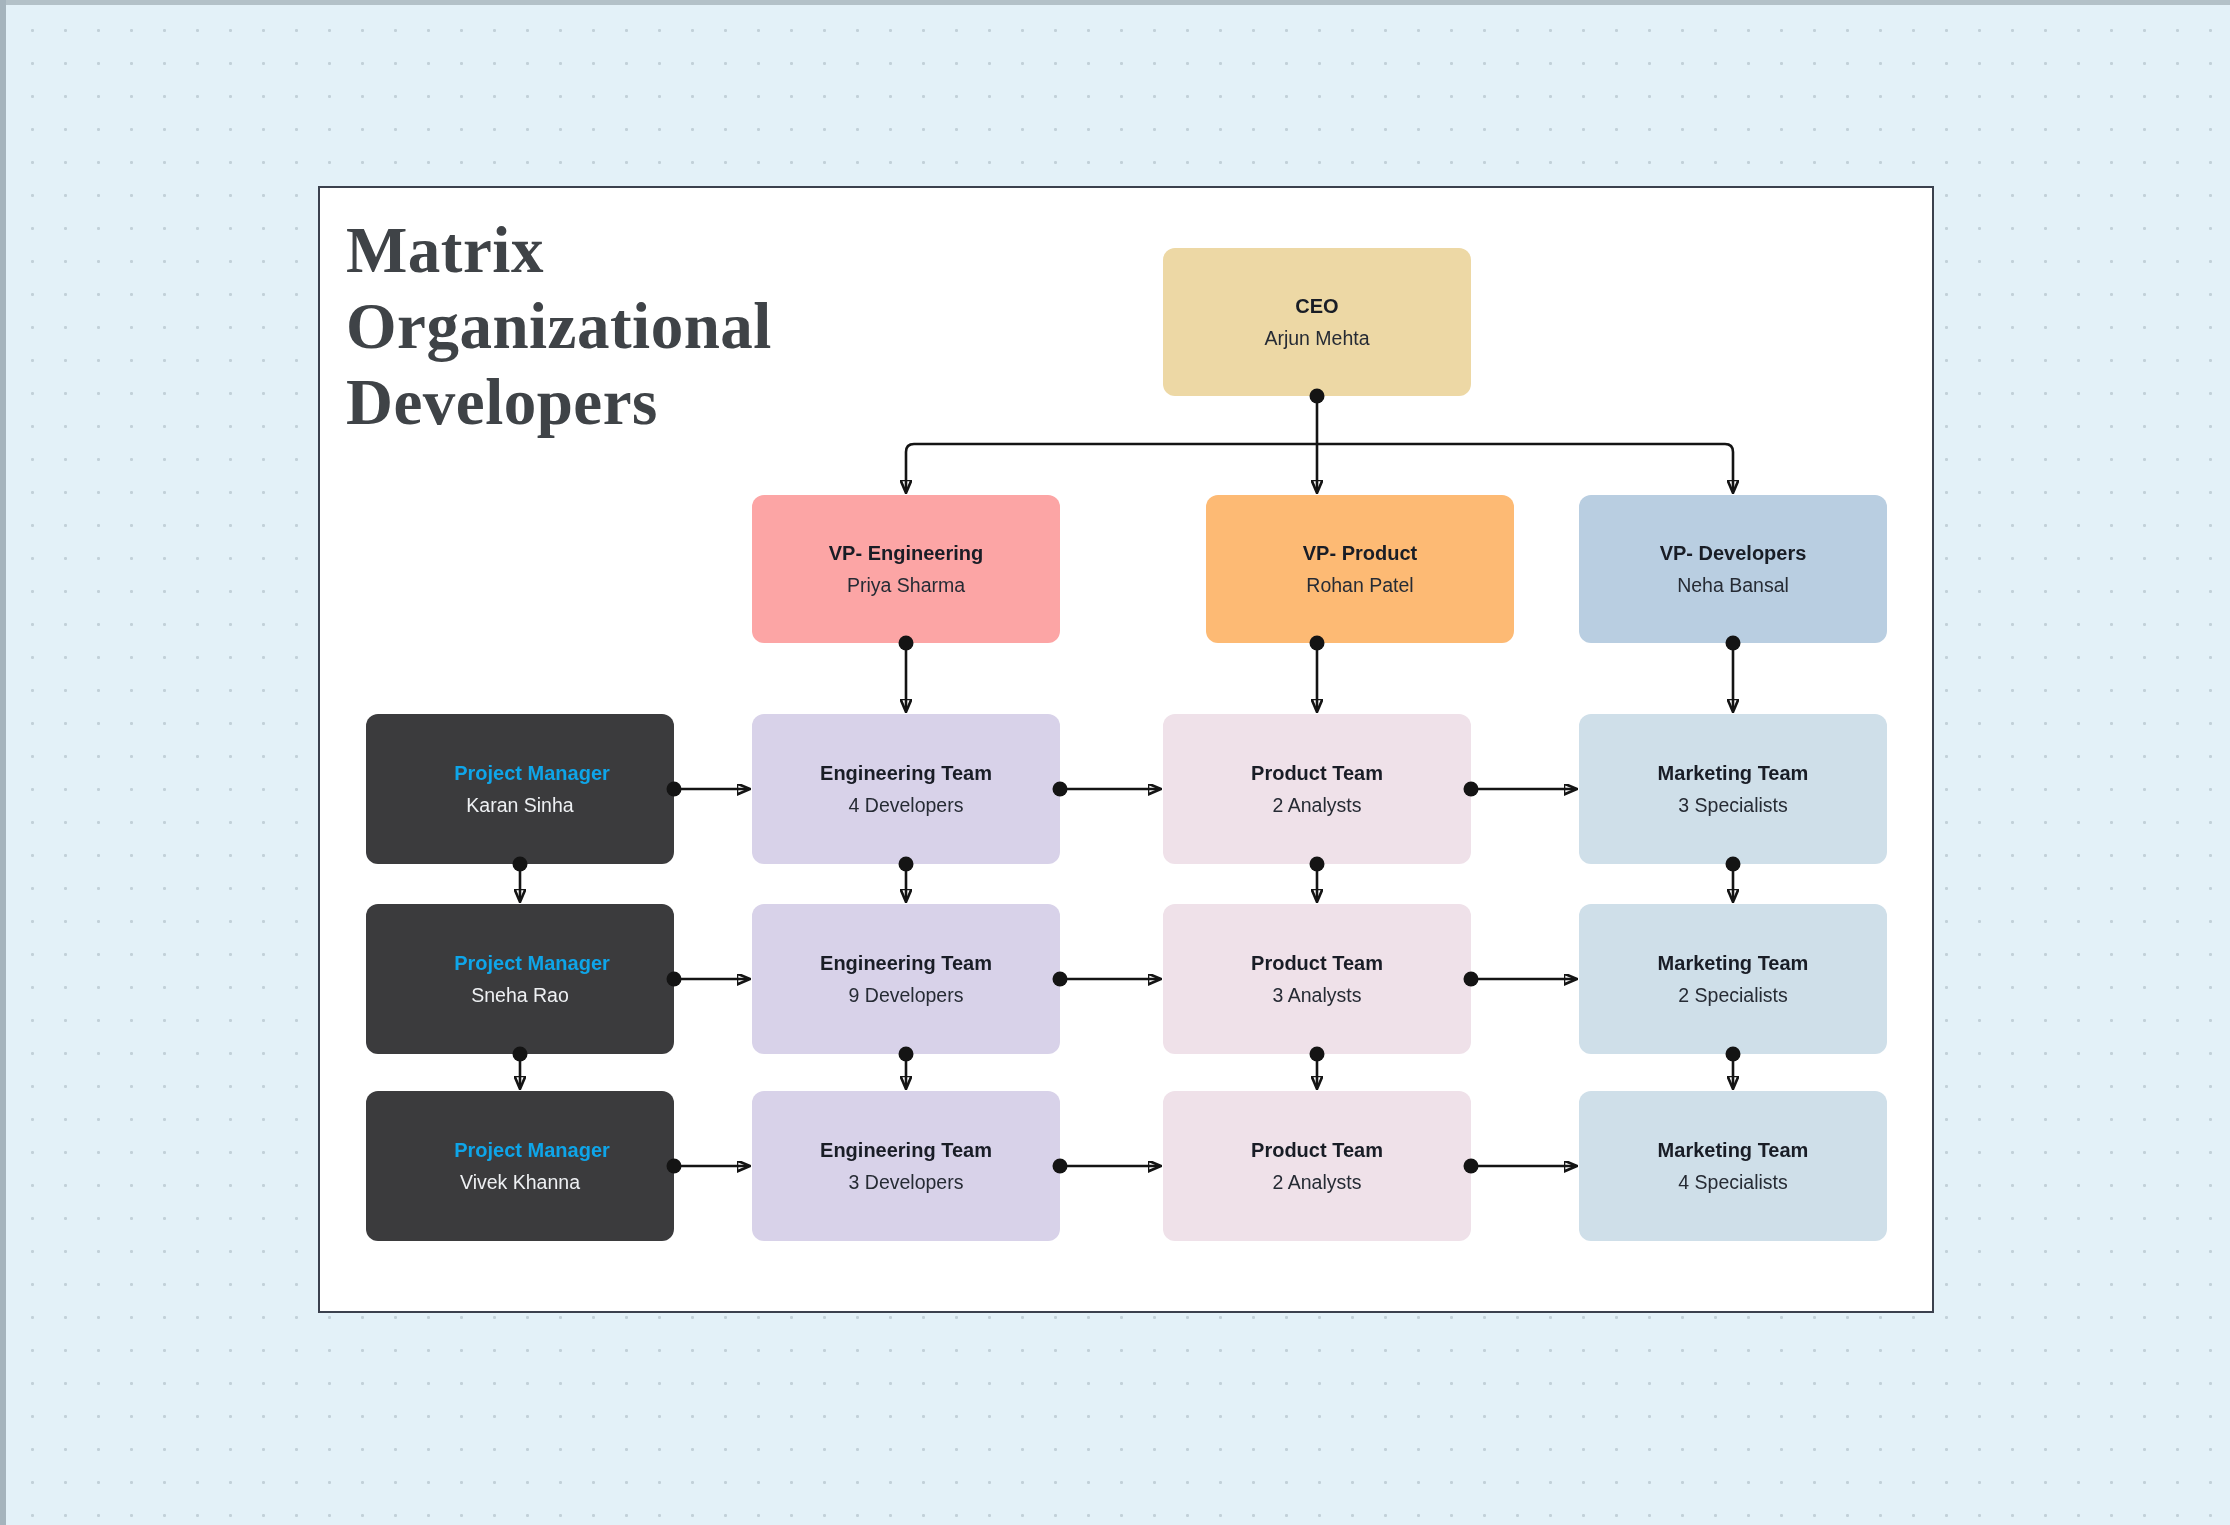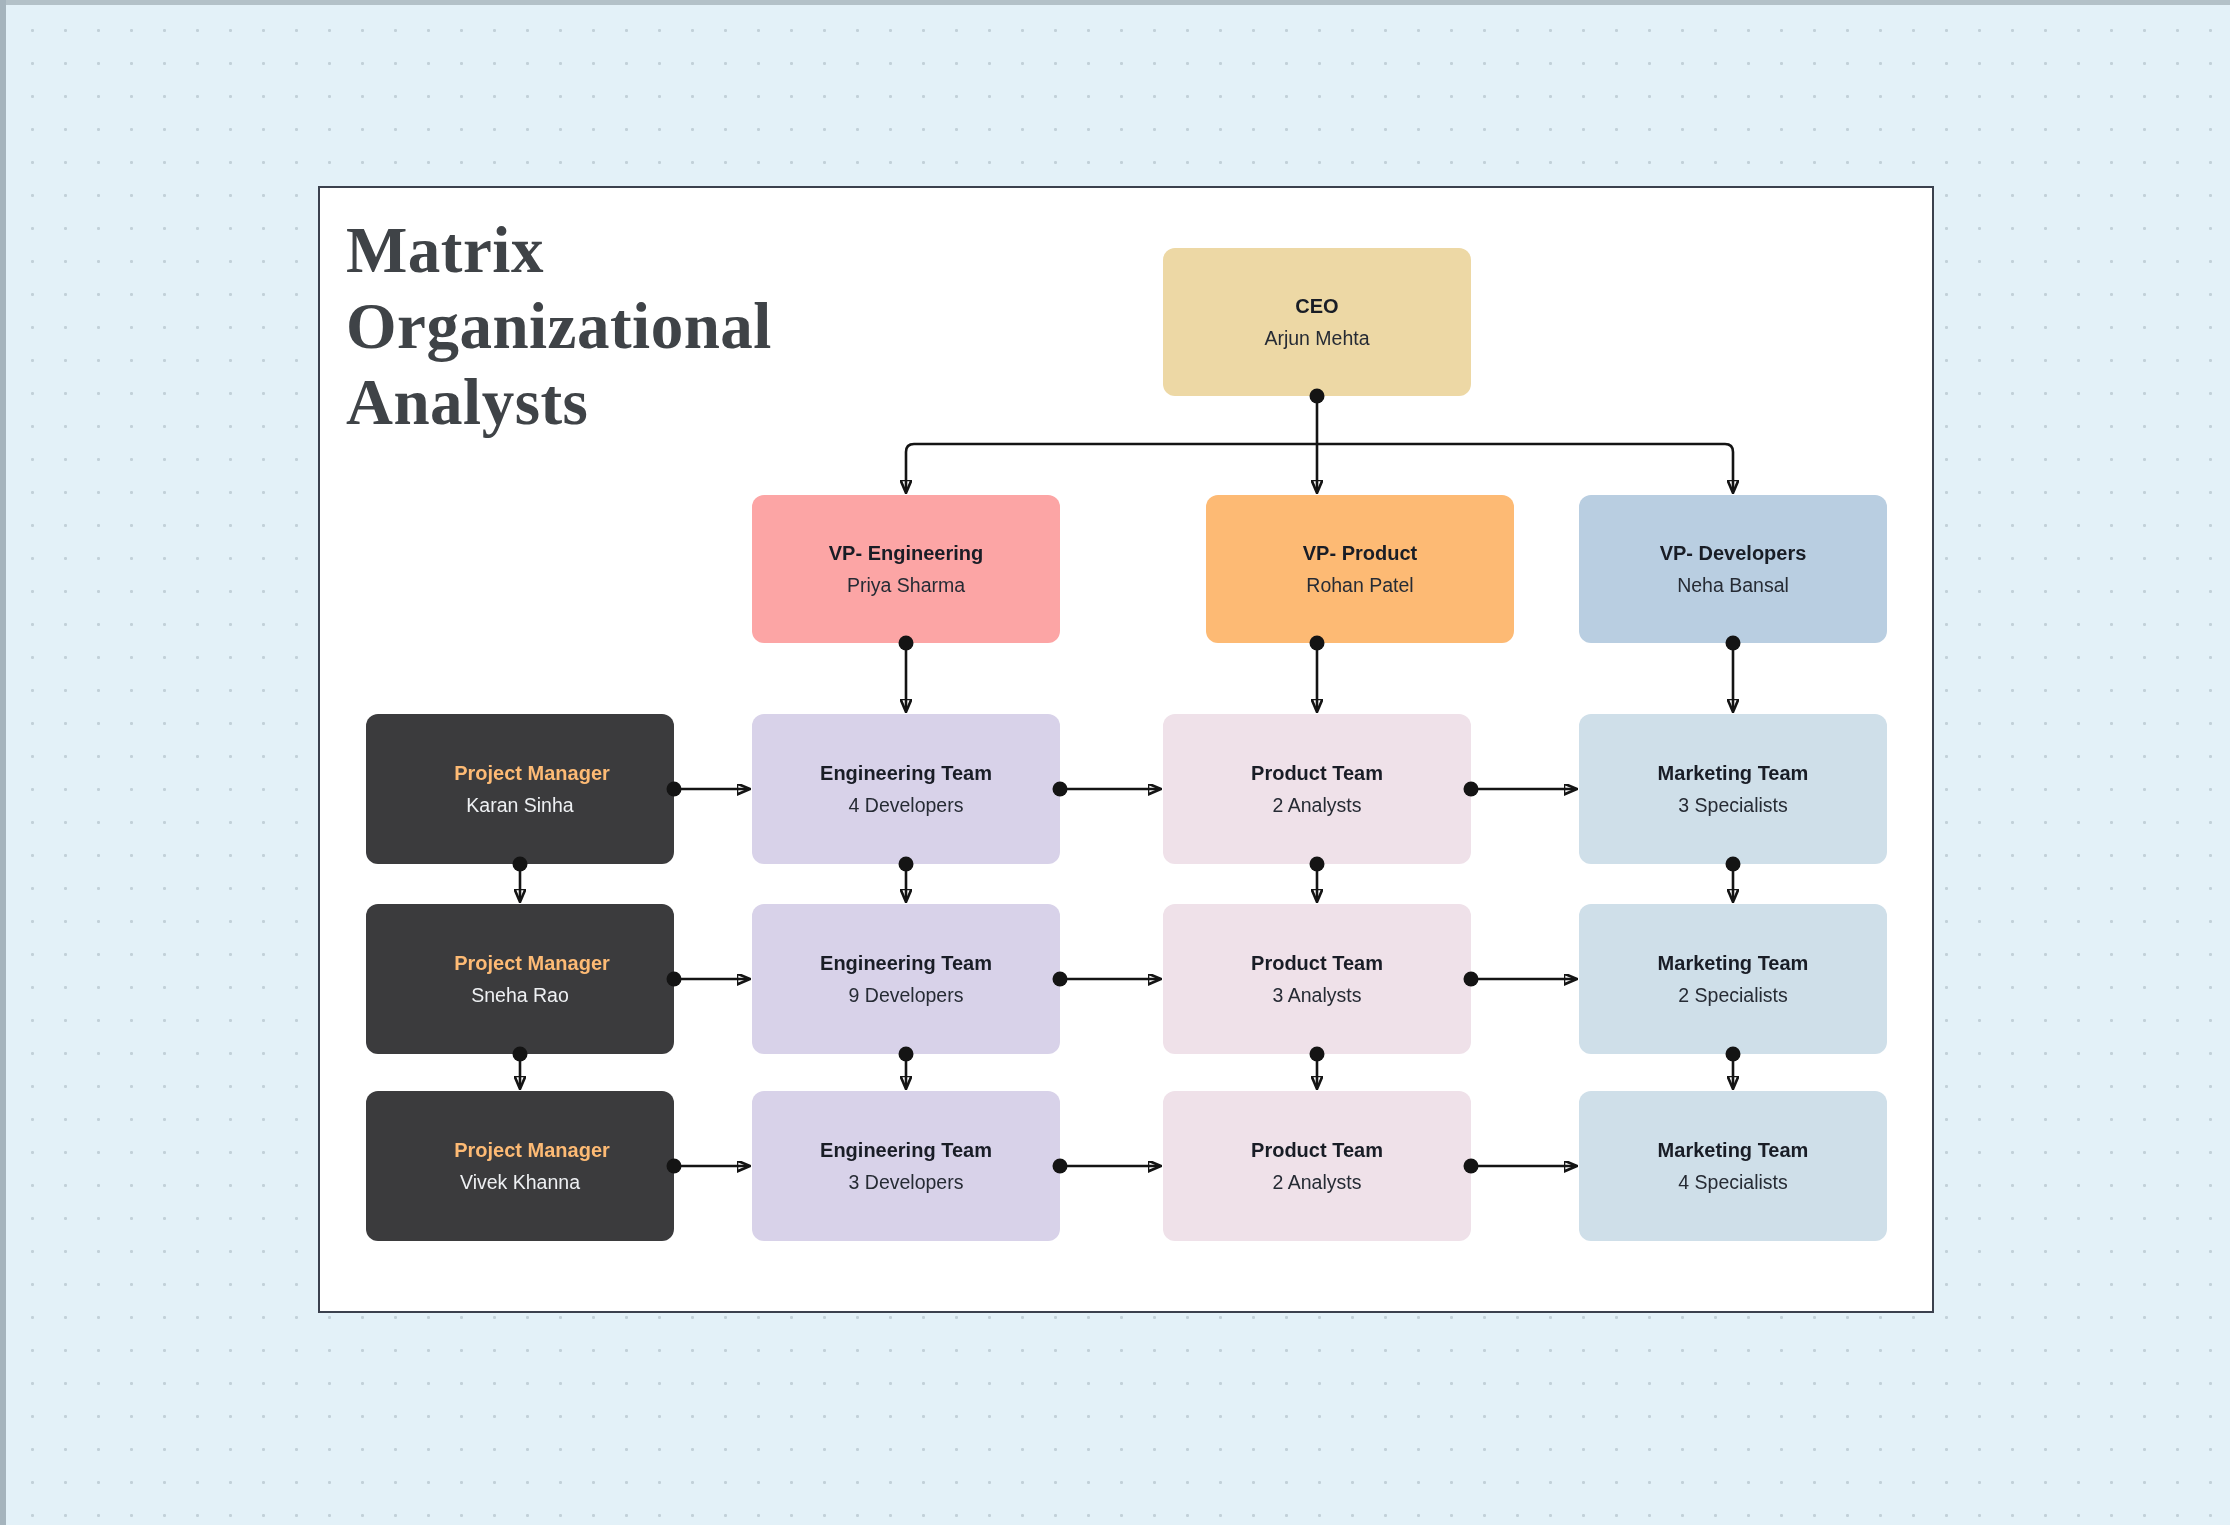--- a/index.html
+++ b/index.html
@@ -57,21 +57,21 @@
     font-size: 20px;
     line-height: 1.3;
     color: #191d26;
   }
   .node-name {
     font-weight: 400;
     font-size: 19.5px;
     line-height: 1.3;
     color: #262b34;
   }
-  .node.dark .node-role { color: #fdba74; margin-left: 24px; }
+  .node.dark .node-role { color: #0ea5e9; margin-left: 24px; }
   .node.dark .node-name { color: #eef0f3; }
   .connector-layer {
     position: absolute; left: 0; top: 0;
     width: 1616px; height: 1127px;
     pointer-events: none;
   }
   .connector-layer path {
     fill: none;
     stroke: #141414;
     stroke-width: 2.6;
@@ -83,21 +83,21 @@
 
 <div class="screen">
   <div class="edge-top"></div>
   <div class="edge-left"></div>
 
   <div class="canvas">
 
     <div class="diagram-title">
       <div>Matrix</div>
       <div>Organizational</div>
-      <div>Analysts</div>
+      <div>Developers</div>
     </div>
 
     <div class="node" style="left: 843px; top: 60px; height: 148px; background-color: rgb(237, 216, 165);">
       <div class="node-role">CEO</div>
       <div class="node-name">Arjun Mehta</div>
     </div>
 
     <div class="node" style="left: 432px; top: 307px; height: 148px; background-color: #fca5a5;">
       <div class="node-role">VP- Engineering</div>
       <div class="node-name">Priya Sharma</div>

